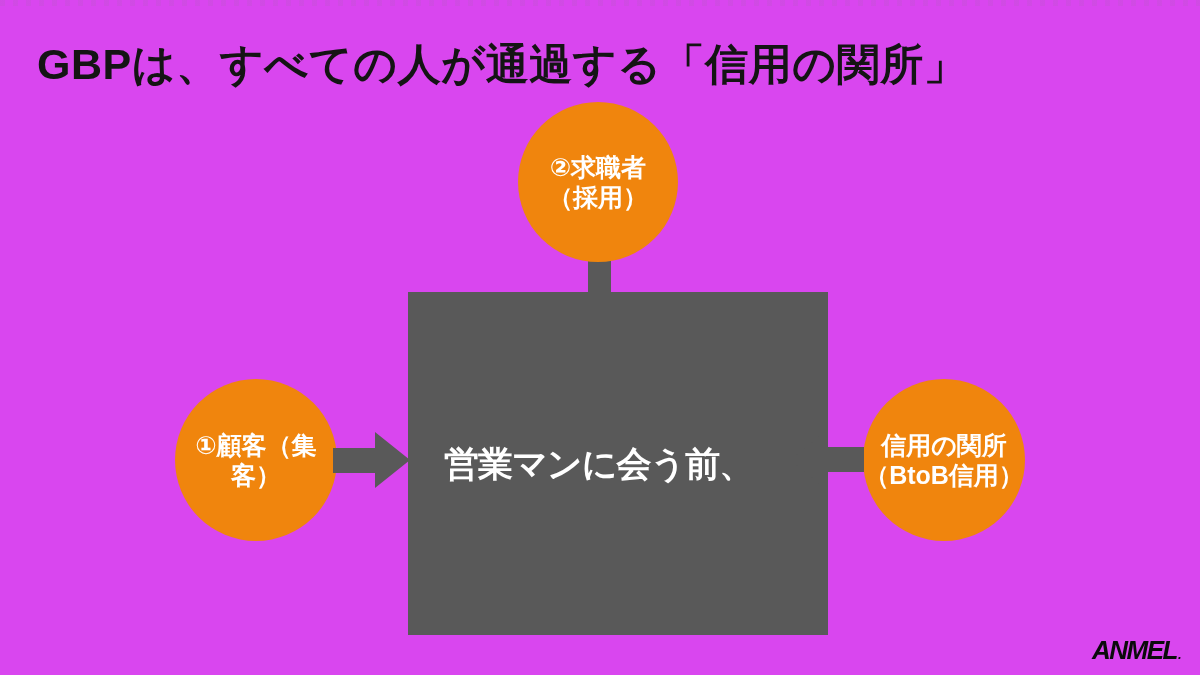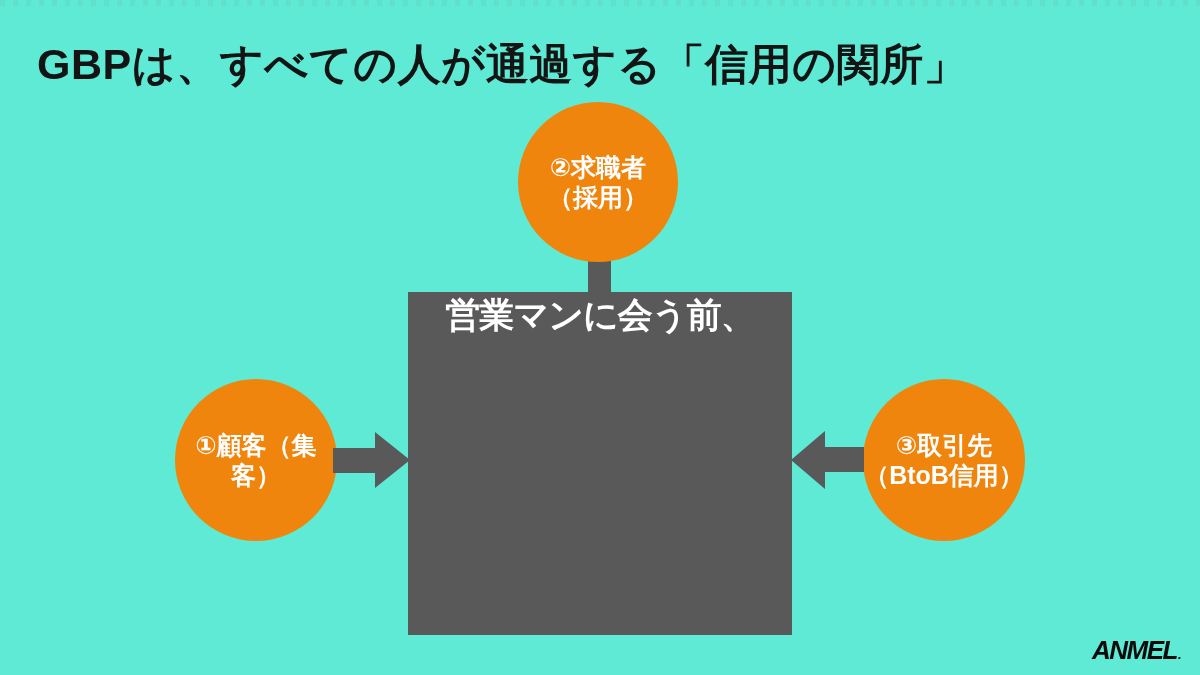--- a/index.html
+++ b/index.html
@@ -4,21 +4,21 @@
 <style>
   html, body {
     margin: 0;
     padding: 0;
     background: #ffffff;
   }
   .slide {
     position: relative;
     width: 1200px;
     height: 675px;
-    background: #5eead4;
+    background: #d946ef;
     overflow: hidden;
     font-family: "Liberation Sans", "DejaVu Sans", sans-serif;
   }
   .top-artifact {
     position: absolute;
     left: 0; top: 0;
     width: 100%; height: 6px;
     background: repeating-linear-gradient(90deg,
       rgba(120,120,120,0.18) 0px, rgba(120,120,120,0.18) 5px,
       rgba(255,255,255,0) 5px, rgba(255,255,255,0) 13px);
@@ -66,24 +66,25 @@
     background: #595959;
   }
   .center-box {
     position: absolute;
     left: 408px;
     top: 292px;
     width: 384px;
     height: 343px;
     background: #595959;
     display: flex;
-    flex-direction: column;
+    flex-direction: row;
     align-items: center;
     justify-content: space-between;
     text-align: center;
+    padding-left: 36px;
   }
   .box-line {
     color: #ffffff;
     font-size: 35px;
     line-height: 45px;
     font-weight: 800;
     letter-spacing: -1px;
     white-space: nowrap;
   }
   .arrow {
@@ -132,21 +133,21 @@
   </div>
 
   <div class="circle circle-left">
     <div class="circle-label">
       <span>①顧客（集客）</span>
     </div>
   </div>
 
   <div class="circle circle-right">
     <div class="circle-label">
-      <span>③取引先</span>
+      <span>信用の関所</span>
       <span>（BtoB信用）</span>
     </div>
   </div>
 
   <div class="center-box">
     <div class="box-line">営業マンに会う前、</div>
   </div>
 
   <svg class="arrow arrow-left" width="78" height="62" viewBox="0 0 78 62" xmlns="http://www.w3.org/2000/svg">
     <polygon points="0,18 42,18 42,2 77,30 42,58 42,43 0,43"></polygon>

